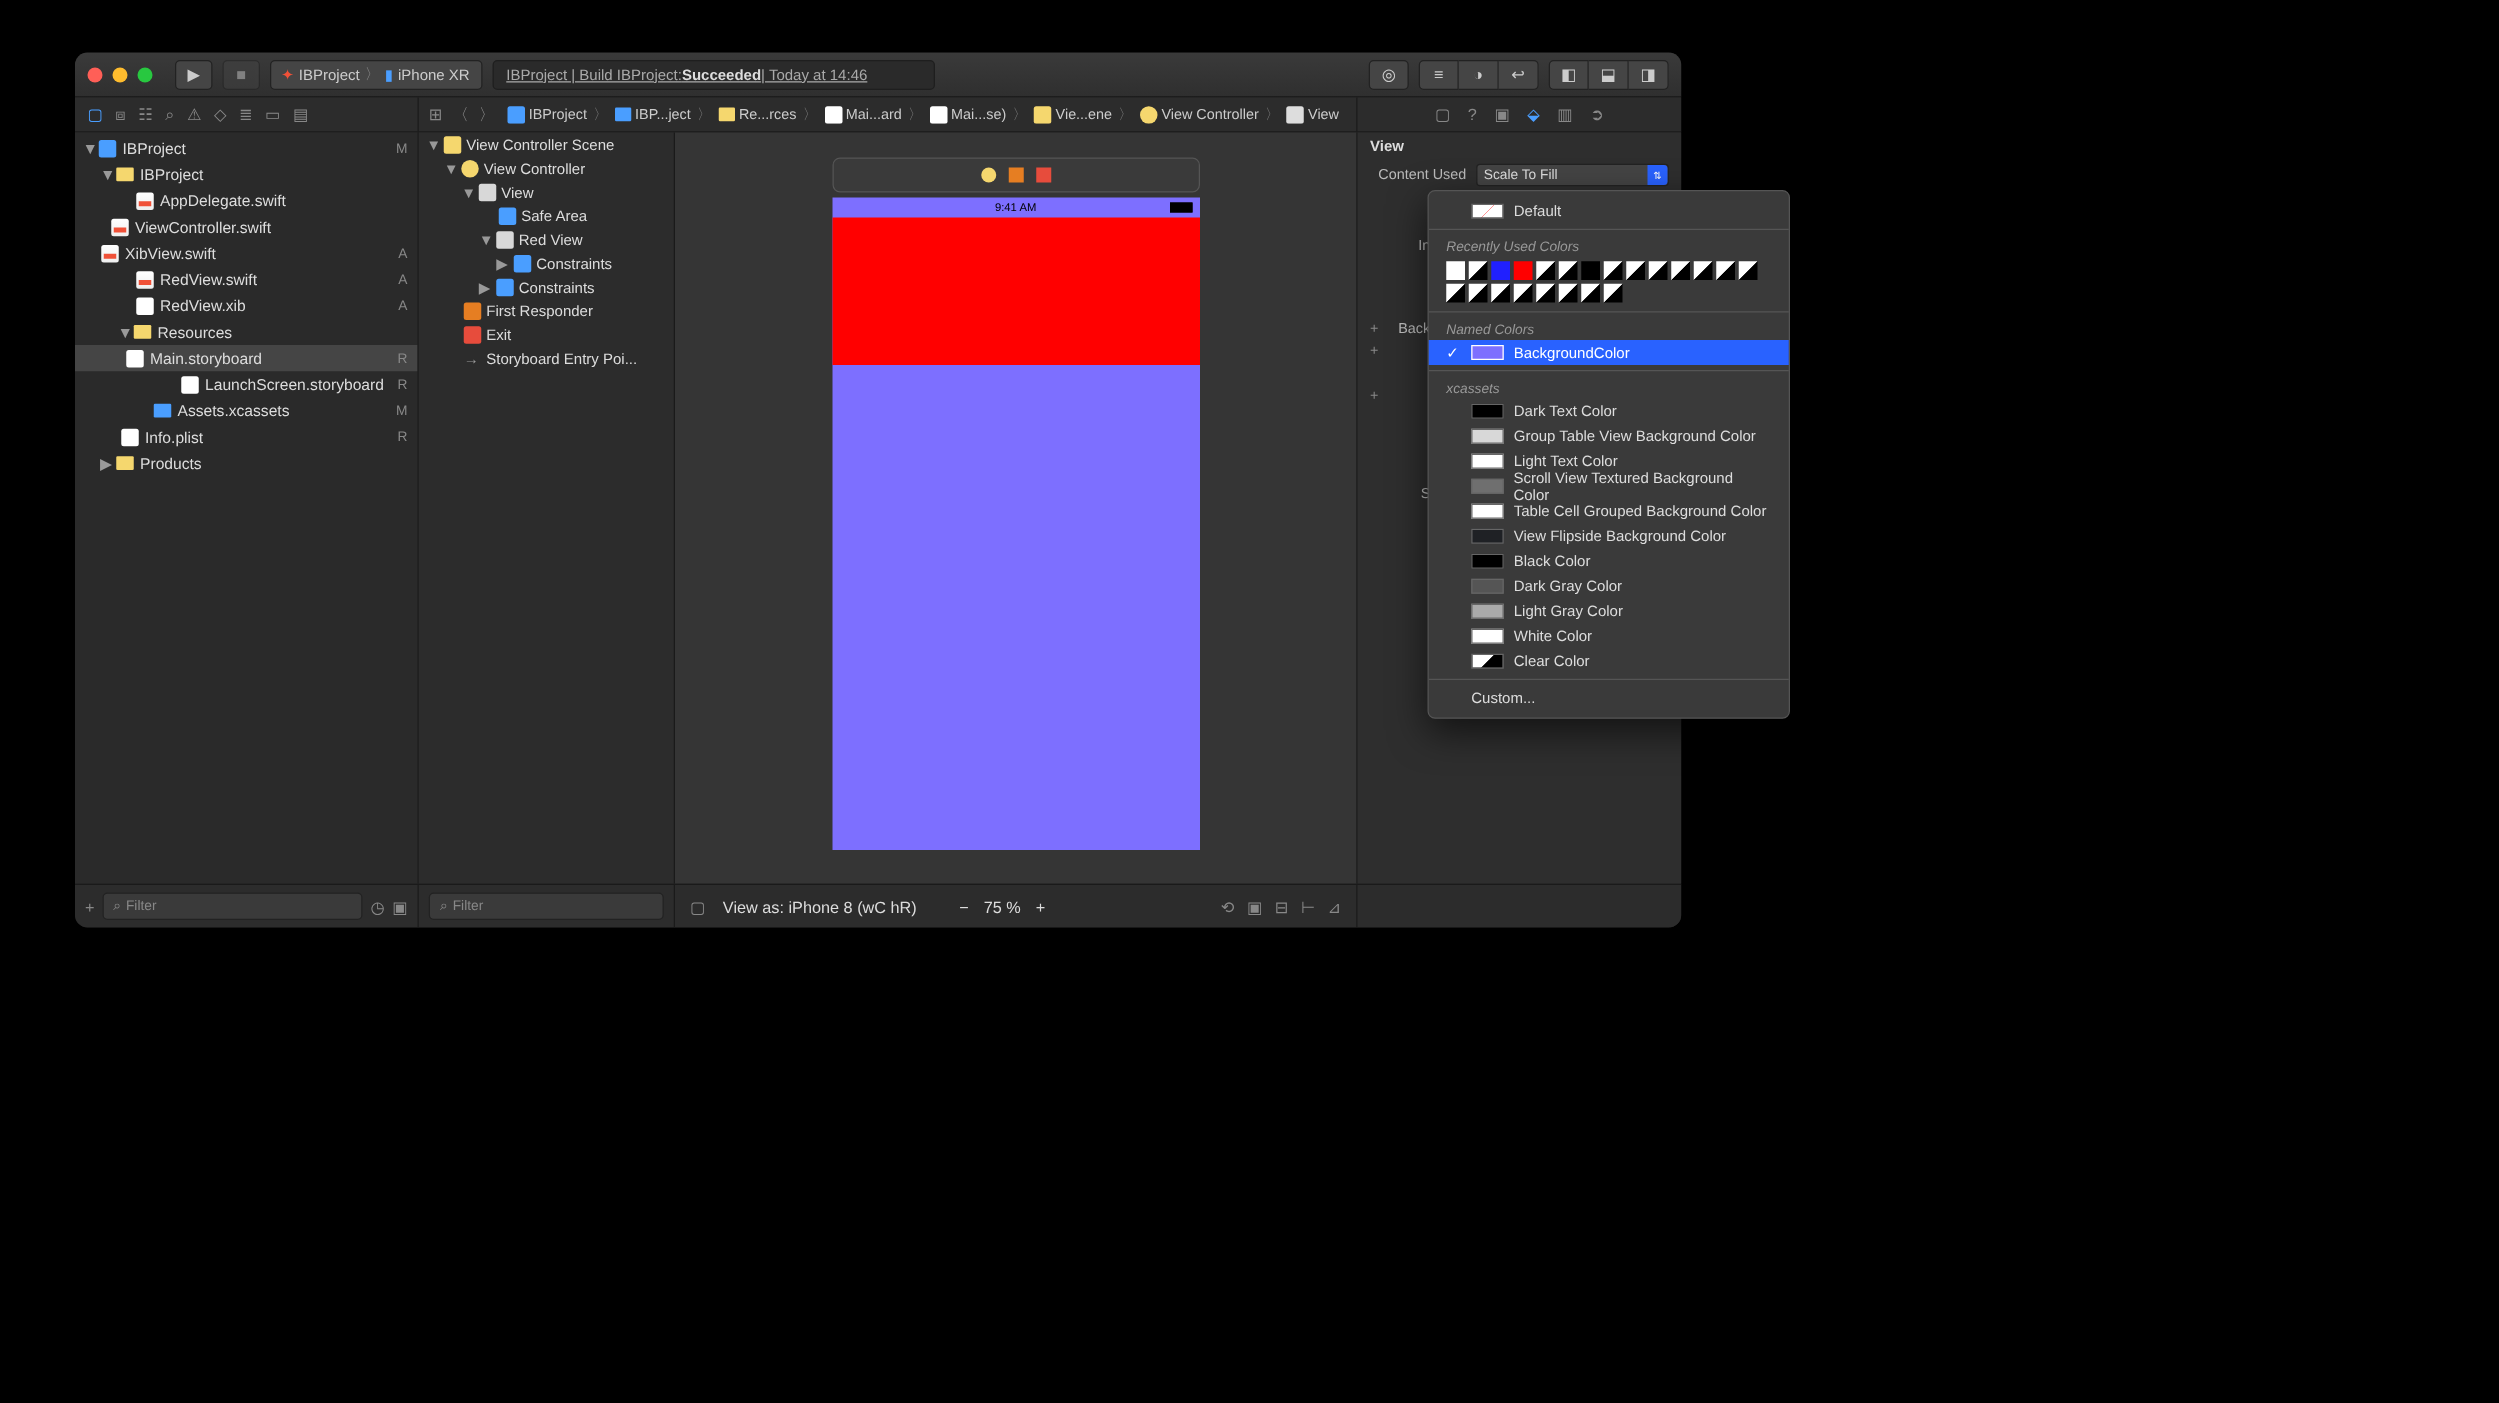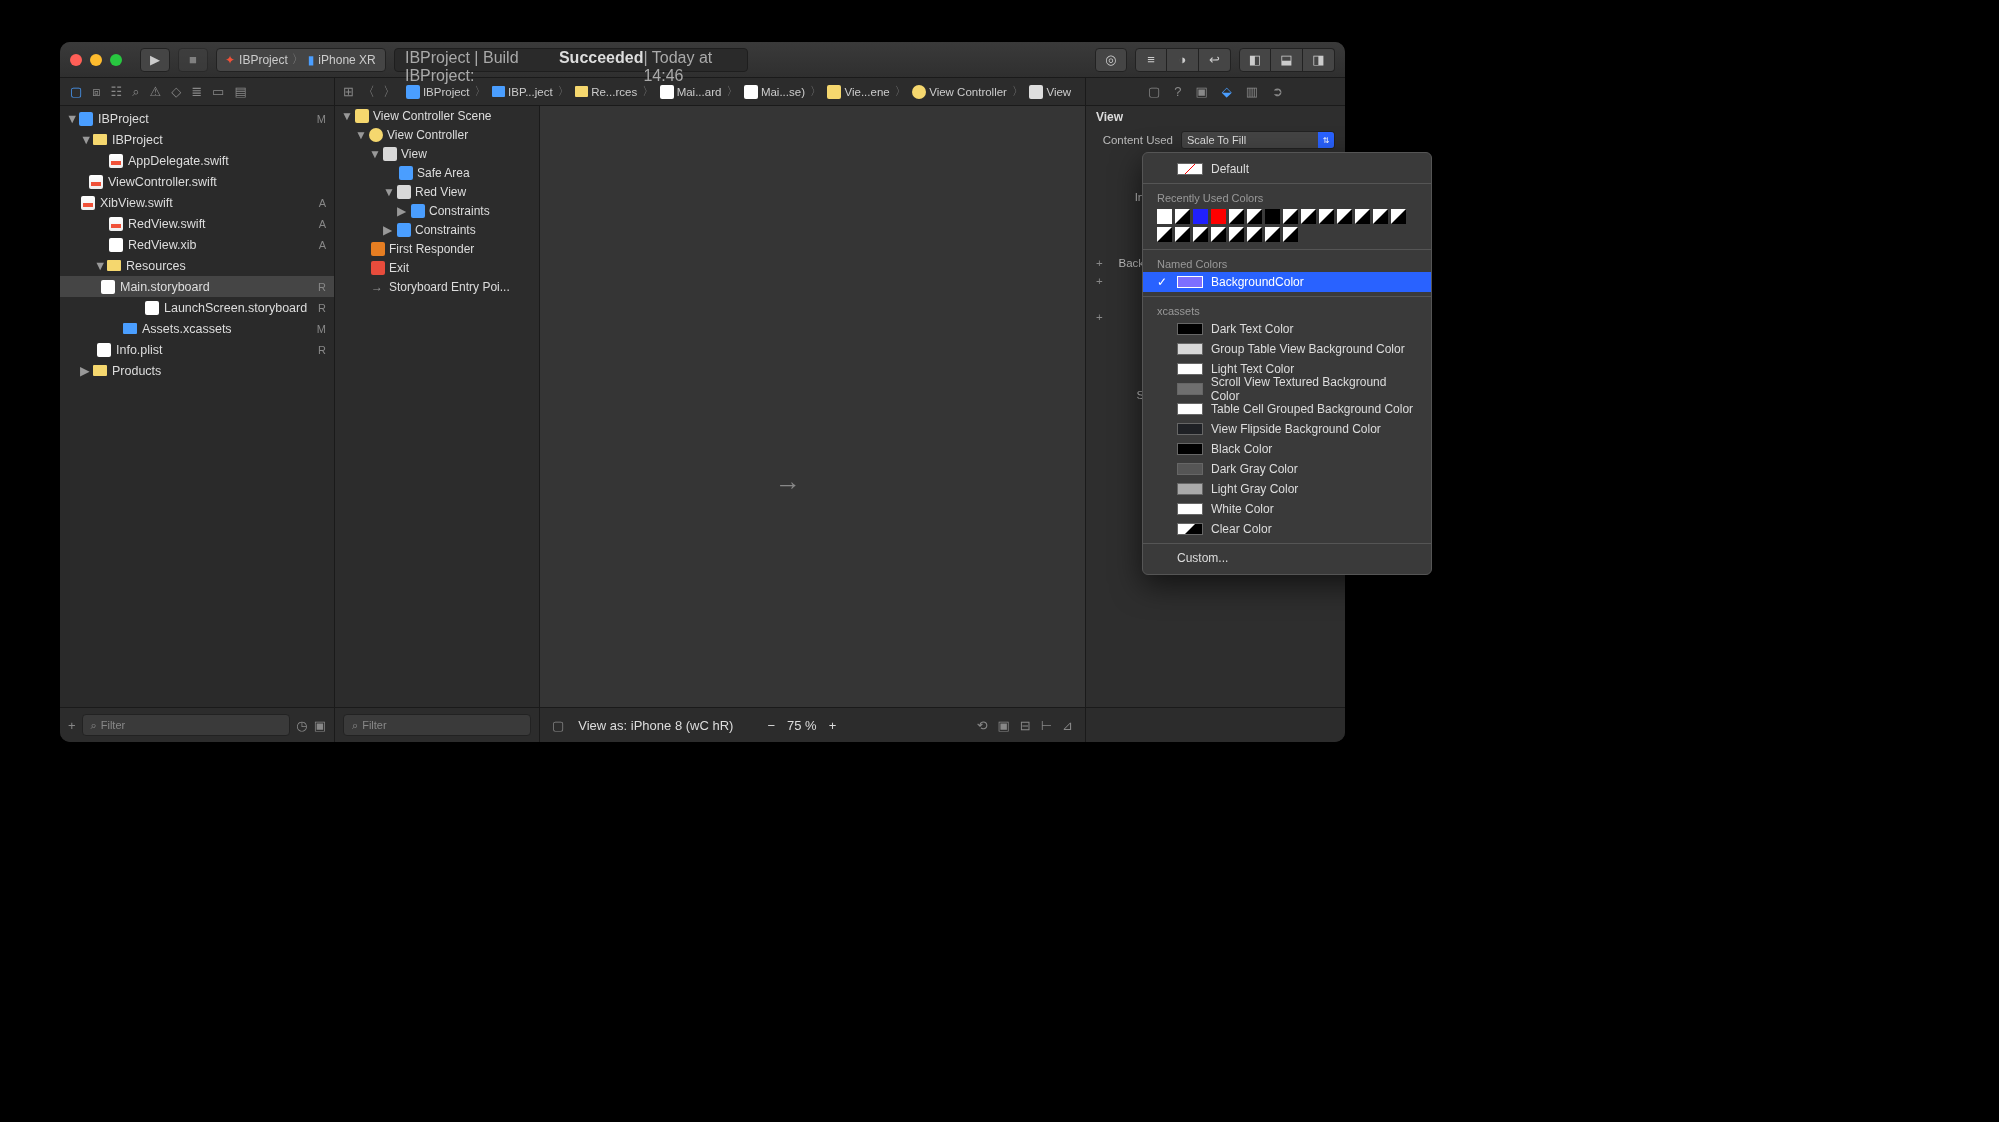--- a/index.html
+++ b/index.html
@@ -7,21 +7,21 @@
 .window { position: absolute; left: 60px; top: 42px; width: 1285px; height: 700px; background: #252525; border-radius: 10px; overflow: hidden; box-shadow: 0 10px 40px rgba(0,0,0,0.5); }
 
 
 .toolbar { height: 36px; background: linear-gradient(#3a3a3a,#2f2f2f); display: flex; align-items: center; padding: 0 10px; gap: 8px; border-bottom: 1px solid #1a1a1a; }
 .traffic { display: flex; gap: 8px; margin-right: 10px; }
 .tdot { width: 12px; height: 12px; border-radius: 50%; }
 .red { background: #ff5f57; } .yellow { background: #febc2e; } .green { background: #28c840; }
 .tbtn { background: #454545; border: 1px solid #222; border-radius: 4px; height: 24px; display: flex; align-items: center; justify-content: center; color: #ccc; }
 .play { width: 30px; } .stop { width: 30px; opacity: .5; }
 .scheme { width: 170px; padding: 0 8px; justify-content: flex-start; gap: 4px; font-size: 12px; }
-.activity { flex: 1; max-width: 530px; background: #2a2a2a; border: 1px solid #1e1e1e; border-radius: 4px; height: 24px; display: flex; align-items: flex-start; padding: 0 10px; font-size: 16px; color: #aaa; }
+.activity { flex: 1; max-width: 530px; background: #2a2a2a; border: 1px solid #1e1e1e; border-radius: 4px; height: 24px; display: flex; align-items: center; padding: 0 10px; font-size: 12px; color: #aaa; text-decoration: underline; }
 .activity b { color: #ddd; font-weight: 600; }
 .spacer { flex: 1; }
 .tgroup { display: flex; }
 .tgroup .tbtn { border-radius: 0; border-left: none; width: 32px; }
 .tgroup .tbtn:first-child { border-radius: 4px 0 0 4px; border-left: 1px solid #222; }
 .tgroup .tbtn:last-child { border-radius: 0 4px 4px 0; }
 
 
 .tabbar { height: 28px; background: #2c2c2c; border-bottom: 1px solid #1a1a1a; display: flex; }
 .nav-tabs { width: 275px; display: flex; align-items: center; gap: 10px; padding: 0 10px; border-right: 1px solid #1a1a1a; }
@@ -92,21 +92,21 @@
 .select { flex: 1; background: #444; border: 1px solid #222; height: 18px; border-radius: 3px; font-size: 11px; padding: 0 5px; color: #ddd; display: flex; align-items: center; position: relative; }
 .select .arrs { position: absolute; right: 0; top: 0; bottom: 0; width: 16px; background: #2962ff; border-radius: 0 3px 3px 0; color: #fff; display: flex; align-items: center; justify-content: center; font-size: 8px; }
 .plus { color: #888; margin-right: 6px; }
 
 
 .popup { position: absolute; left: 1142px; top: 152px; width: 290px; background: #3a3a3a; border: 1px solid #555; border-radius: 6px; box-shadow: 0 10px 30px rgba(0,0,0,.6); z-index: 100; padding: 6px 0; }
 .prow { display: flex; align-items: center; height: 20px; padding: 0 14px; gap: 8px; font-size: 12px; }
 .prow.sel { background: #2962ff; color: #fff; }
 .prow .check { width: 12px; color: #fff; }
 .swatch { width: 26px; height: 12px; border: 1px solid #666; }
-.psect { padding: 4px 14px 2px; font-size: 11px; color: #999; }
+.psect { padding: 4px 14px 2px; font-size: 11px; color: #999; font-style: italic; }
 .swatch-row { display: flex; gap: 3px; padding: 3px 14px; flex-wrap: wrap; }
 .sw { width: 15px; height: 15px; }
 .sw.diag { background: linear-gradient(135deg, #fff 49%, #000 51%); }
 .divider { height: 1px; background: #555; margin: 4px 0; }
 
 
 .bottombars { position: absolute; bottom: 0; left: 0; right: 0; height: 35px; background: #2c2c2c; border-top: 1px solid #1a1a1a; display: flex; }
 .navbot { width: 275px; border-right: 1px solid #1a1a1a; display: flex; align-items: center; padding: 0 8px; gap: 6px; }
 .outbot { width: 205px; border-right: 1px solid #1a1a1a; display: flex; align-items: center; padding: 0 8px; gap: 6px; }
 .filter-in { flex: 1; background: #3a3a3a; border: 1px solid #222; border-radius: 4px; height: 22px; padding: 0 8px; color: #888; font-size: 11px; display: flex; align-items: center; gap: 4px; }
@@ -372,20 +372,34 @@
           <span>Exit</span>
         </div>
       <div class="orow" style="padding-left:32px">
           <span style="width:14px;margin:0 4px;color:#999">→</span>
           <span>Storyboard Entry Poi...</span>
         </div>
     </div>
 
     <div class="canvas">
       <div class="arrow-entry">→</div>
+      <div class="device-wrap">
+        <div class="vc-top">
+          <div class="d1"></div>
+          <div class="d2"></div>
+          <div class="d3"></div>
+        </div>
+        <div class="device">
+          <div class="statusbar">
+            <span>9:41 AM</span>
+            <div class="bat"></div>
+          </div>
+          <div class="redview"></div>
+        </div>
+      </div>
     </div>
 
     <div class="inspector">
       <div class="insp-title">View</div>
       <div class="insp-row">
         <span class="lbl">Content Used</span>
         <div class="select">
           <span>Scale To Fill</span>
             <span class="arrs">⇅</span>
         </div>

